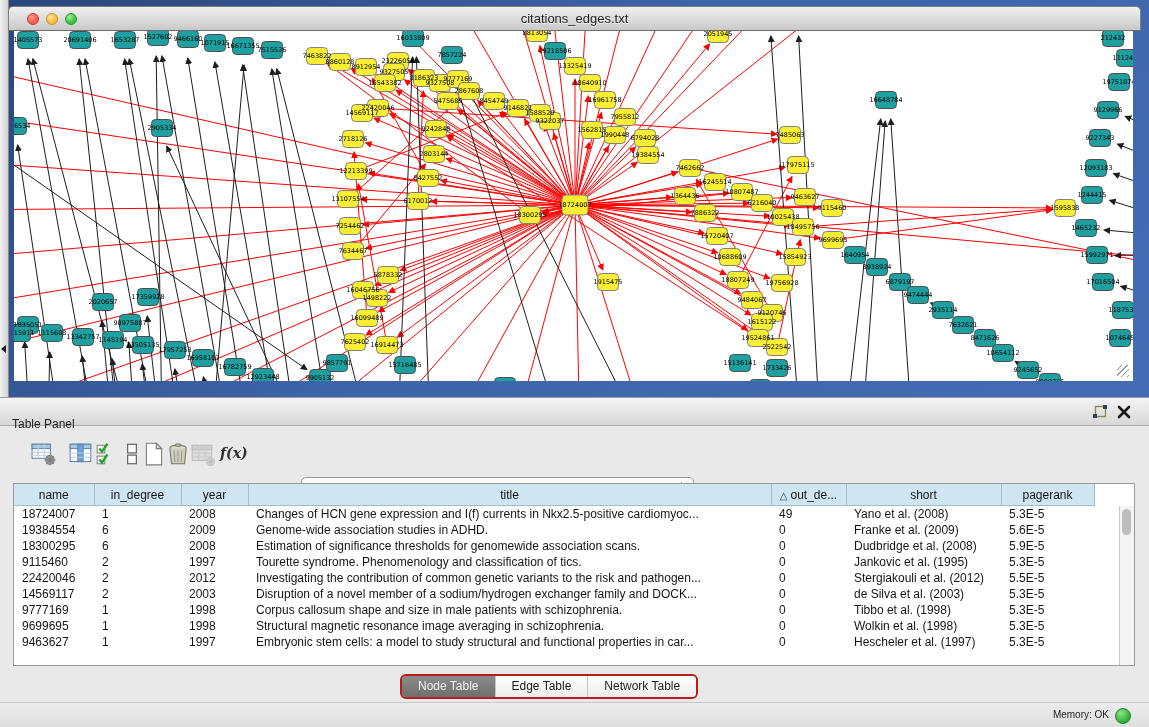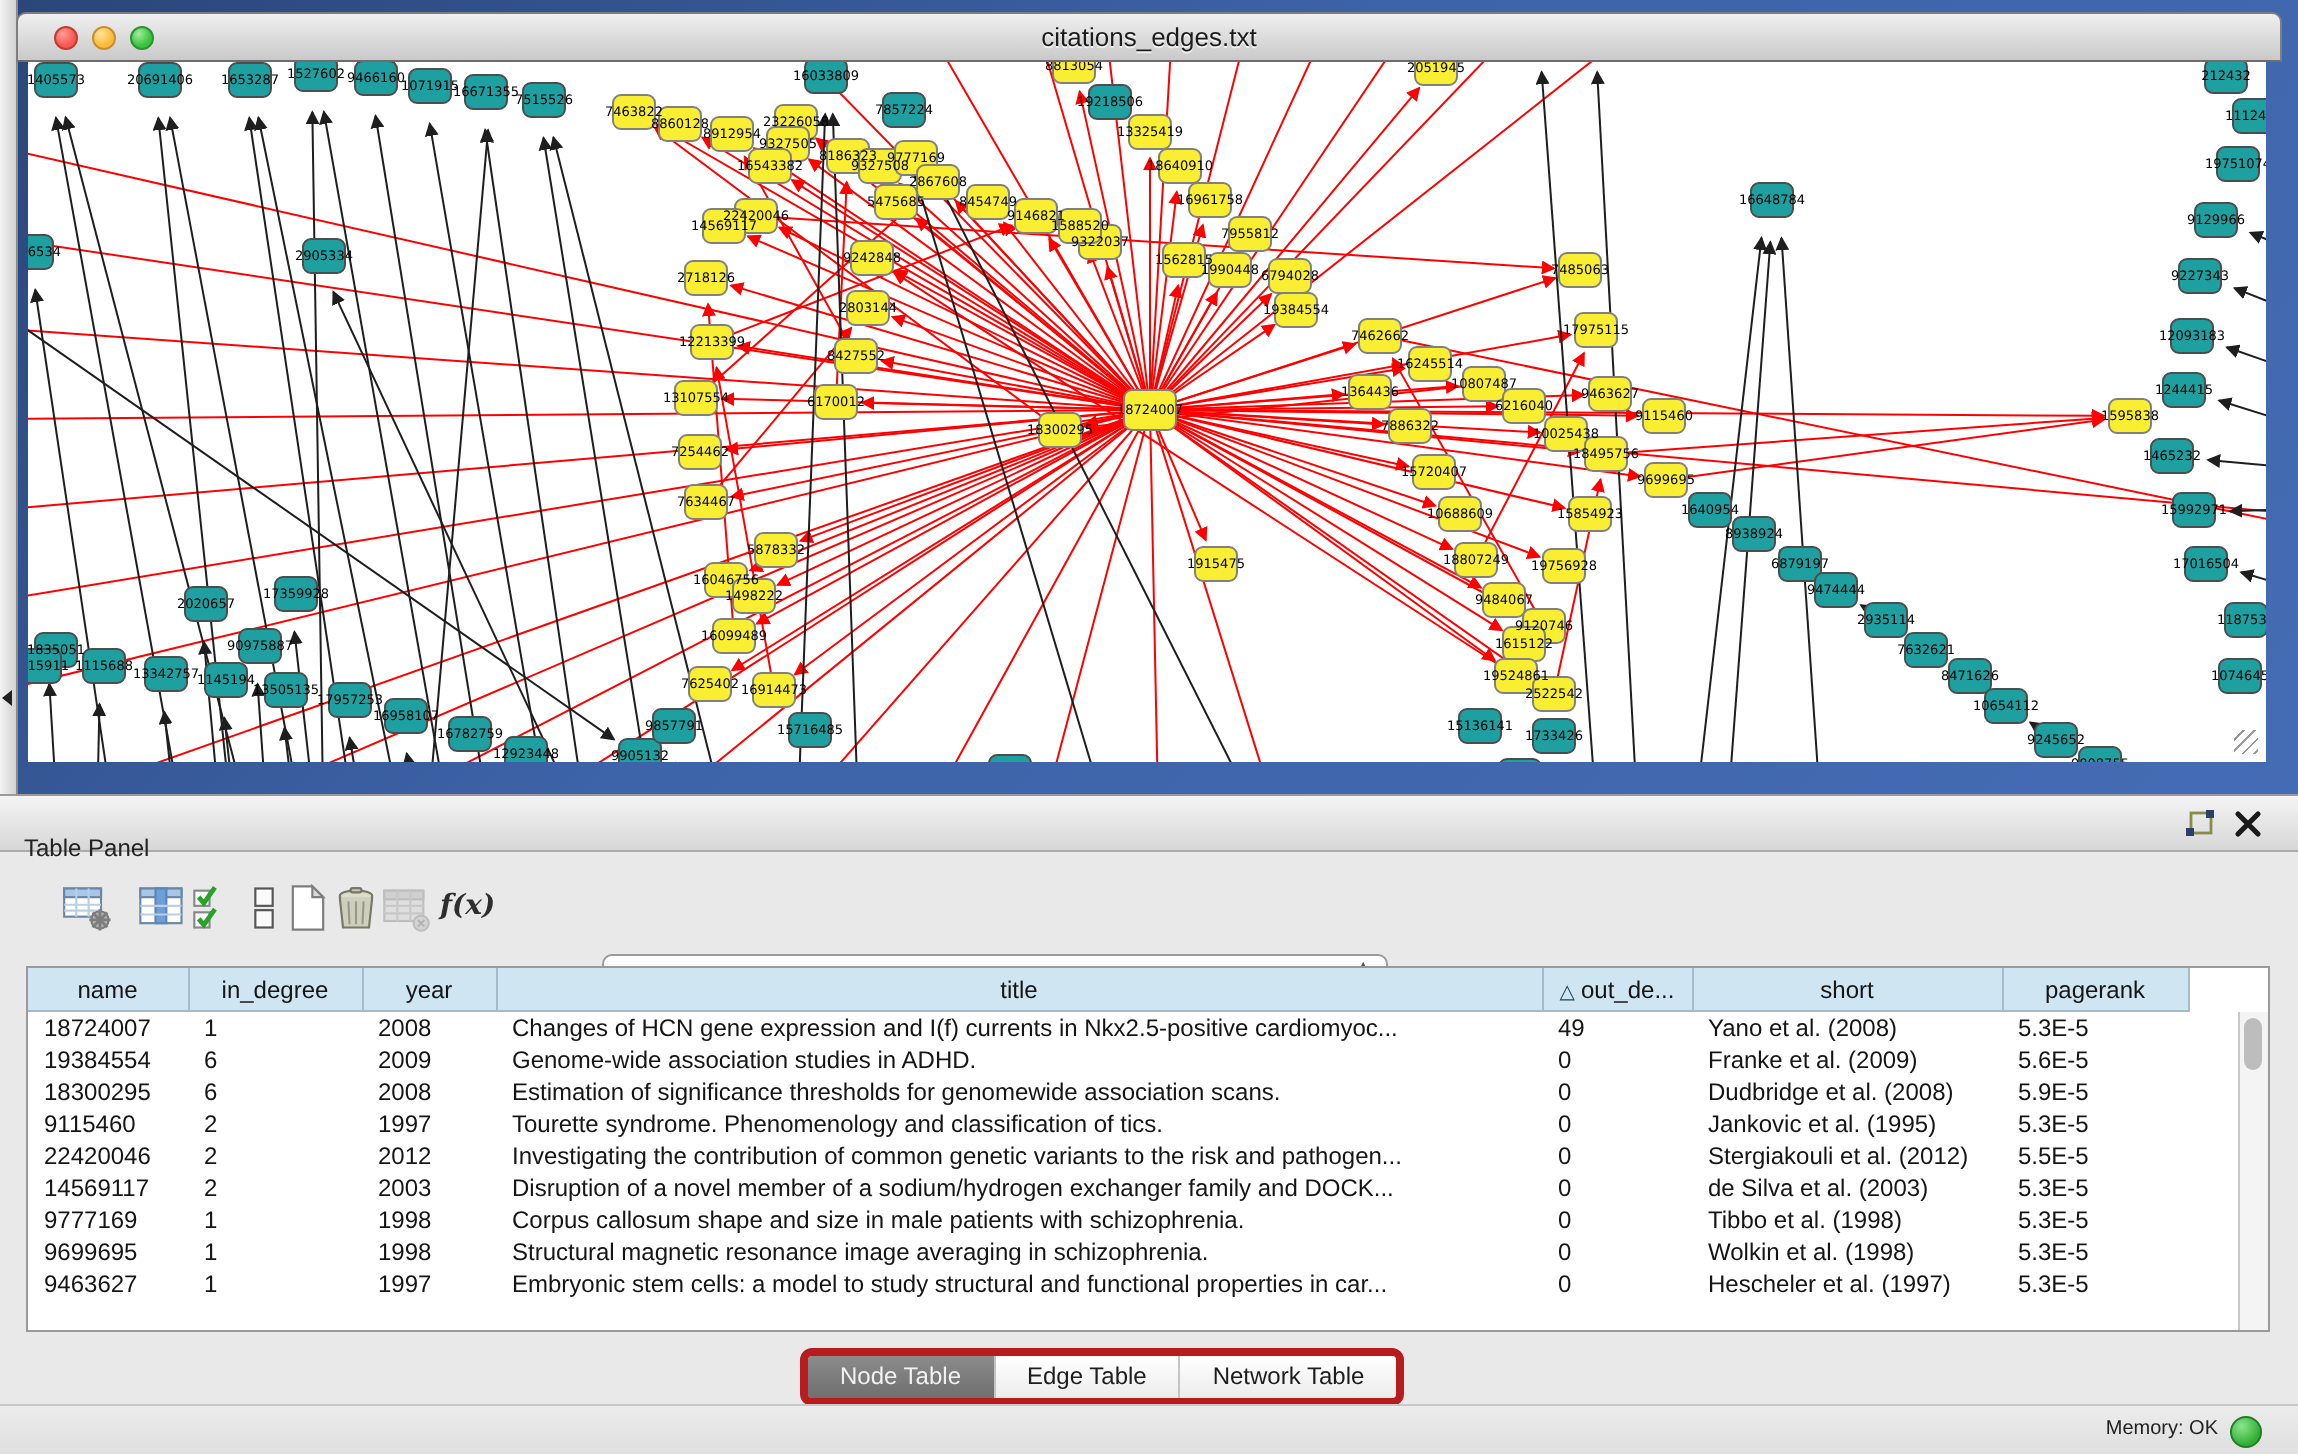--- a/index.html
+++ b/index.html
@@ -53,21 +53,21 @@
       font-weight:normal;font-size:12px;height:21px;padding:0 4px;overflow:hidden;white-space:nowrap;}
   table.datatable th:first-child{border-left:none;}
   table.datatable td{height:16px;line-height:16px;padding:0 8px;overflow:hidden;
       white-space:nowrap;text-overflow:clip;}
   .sort-glyph{font-size:10px;color:#1c3d4f;margin-right:3px;}
   .vscroll{position:absolute;right:0;top:22px;width:14px;height:160px;background:#f4f4f4;
            border-left:1px solid #c8c8c8;}
   .vthumb{position:absolute;left:2px;top:3px;width:9px;height:26px;background:#bdbdbd;border-radius:5px;}
   
   .tabbar{position:absolute;left:400px;top:277px;height:21px;display:flex;
-          border:4px solid #b91c1c;border-radius:6px;overflow:hidden;background:#eab308;}
+          border:2px solid #b91c1c;border-radius:6px;overflow:hidden;background:#eab308;}
   .tabseg{padding:0 16px;font-size:12px;line-height:20px;color:#1d1d1d;cursor:pointer;
           border-left:1px solid #c4c4c4;background:linear-gradient(#ffffff,#ececec);}
   .tabseg:first-child{border-left:none;}
   .tabseg.sel{background:linear-gradient(#8b8b8b,#6f6f6f);color:#f1f1f1;}
   
   .statusbar{position:absolute;left:0;top:305px;width:100%;height:25px;
              border-top:1px solid #c9c9c9;background:linear-gradient(#ececec,#dedede);}
   .mem-label{position:absolute;right:40px;top:6px;font-size:10px;color:#222;}
   .mem-dot{position:absolute;right:18px;top:5px;width:14px;height:14px;border-radius:50%;
            background:radial-gradient(circle at 35% 30%,#8ae58b,#2fae35 70%);border:1px solid #277a2b;}

